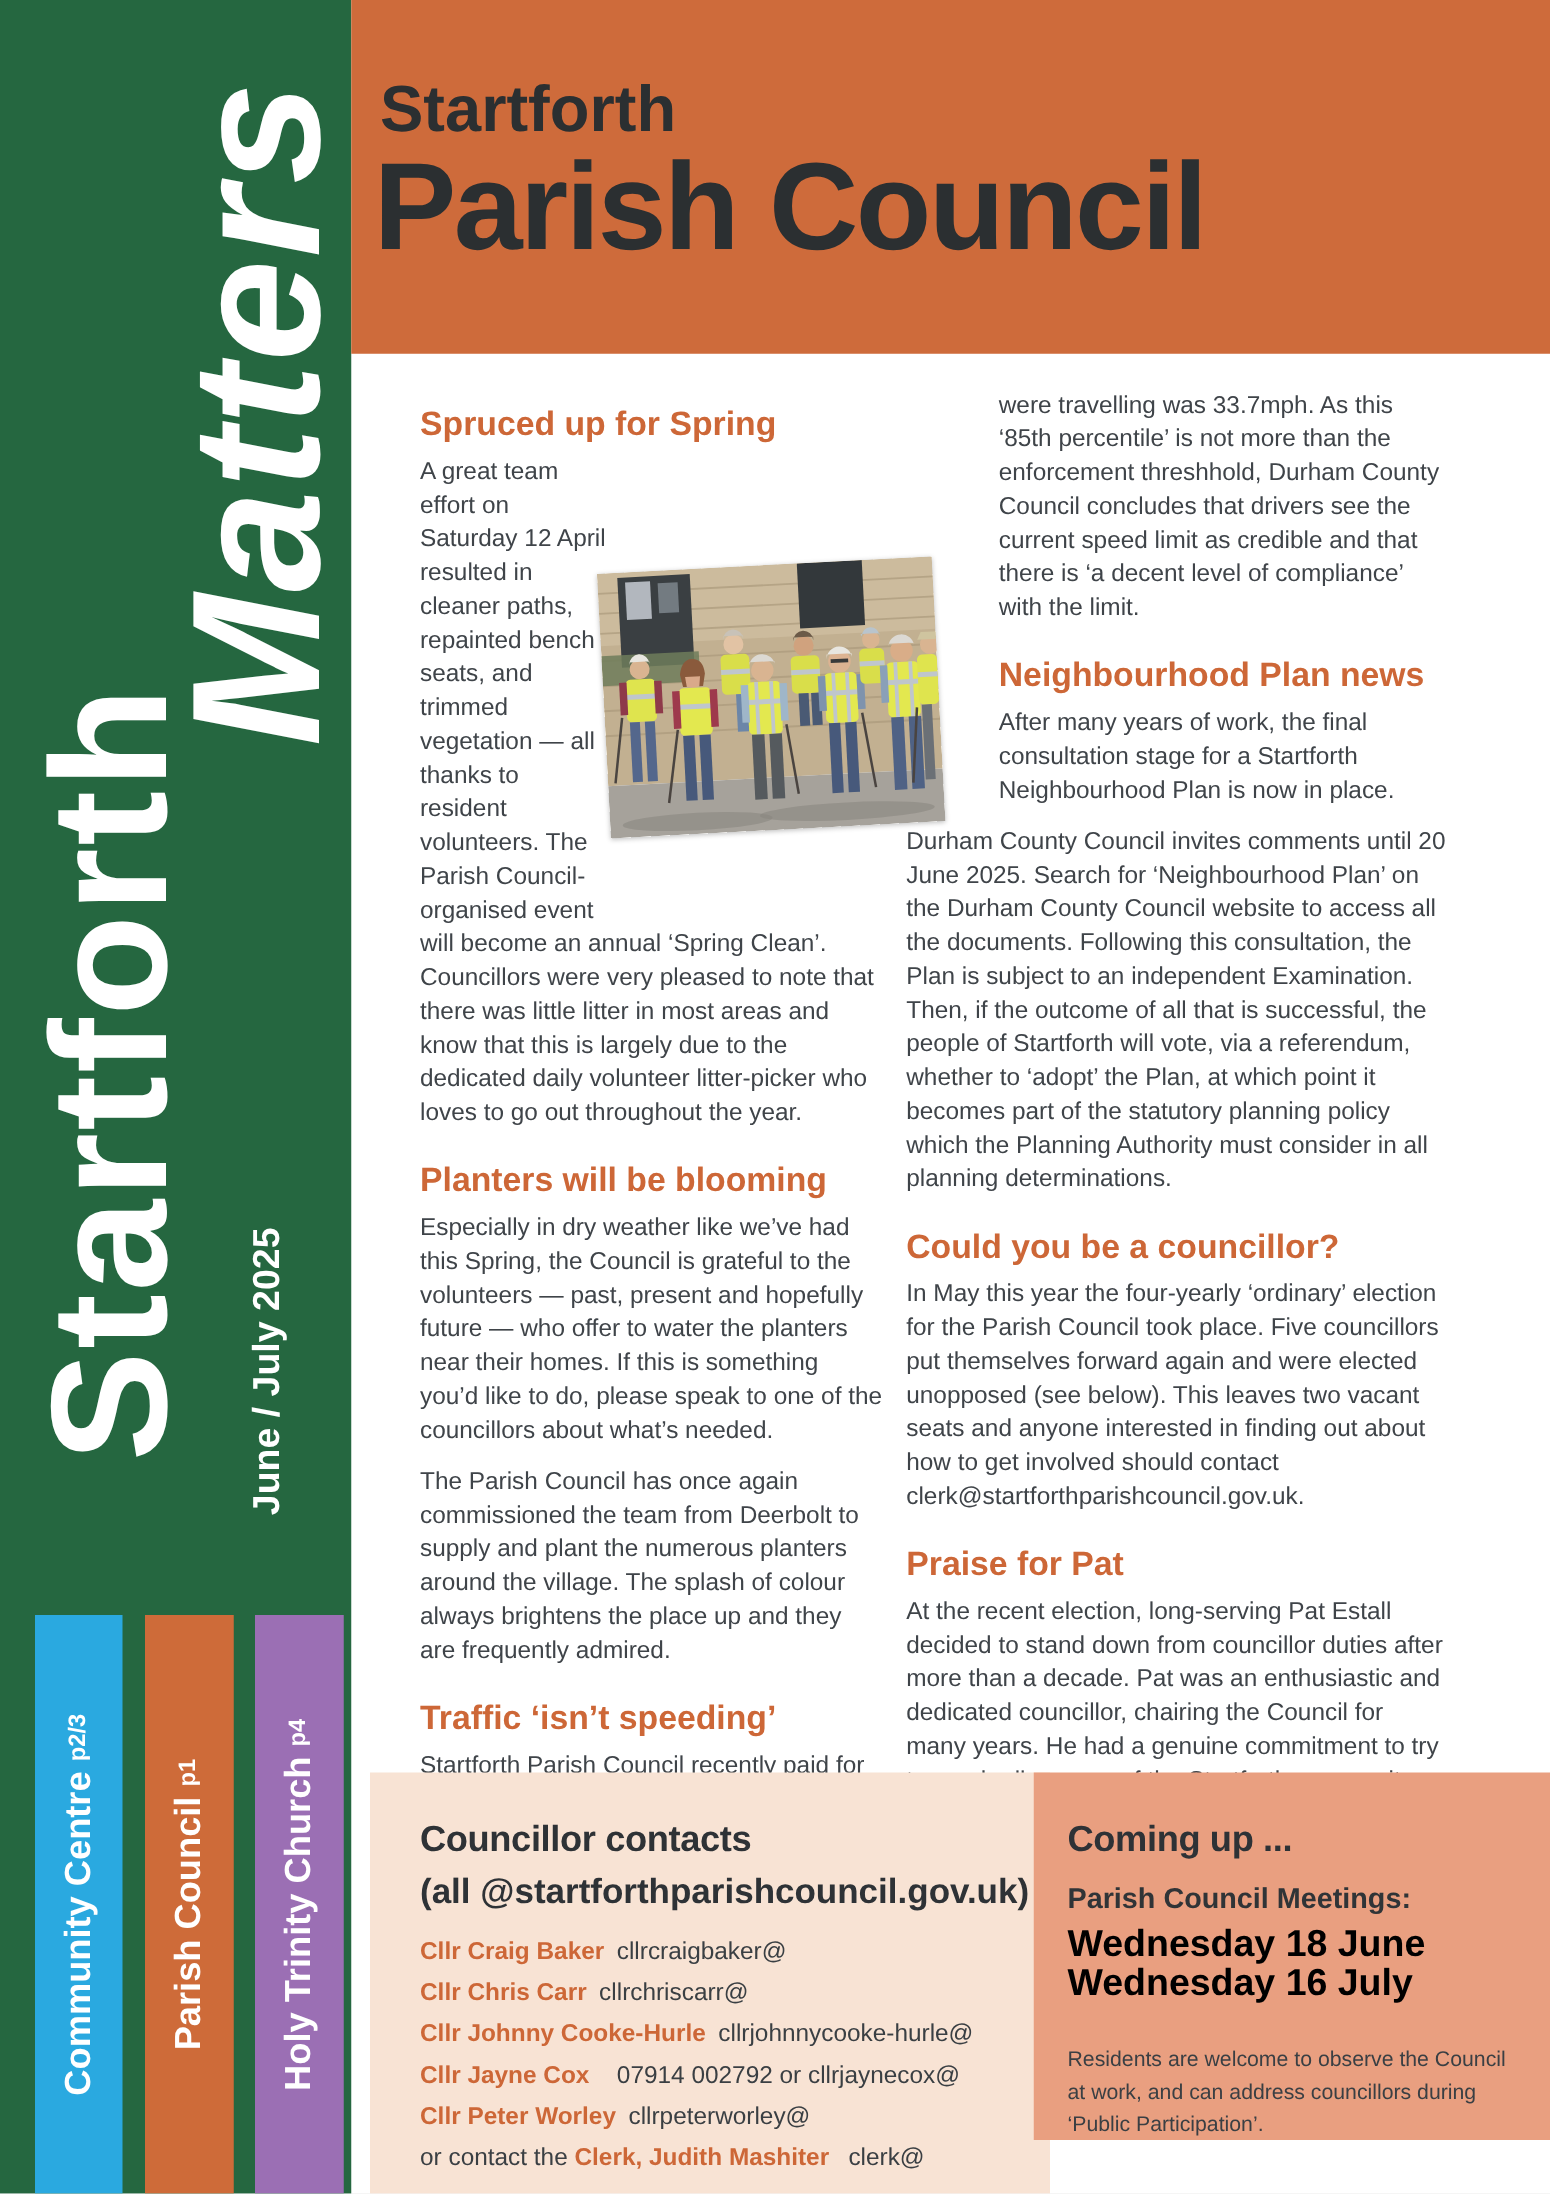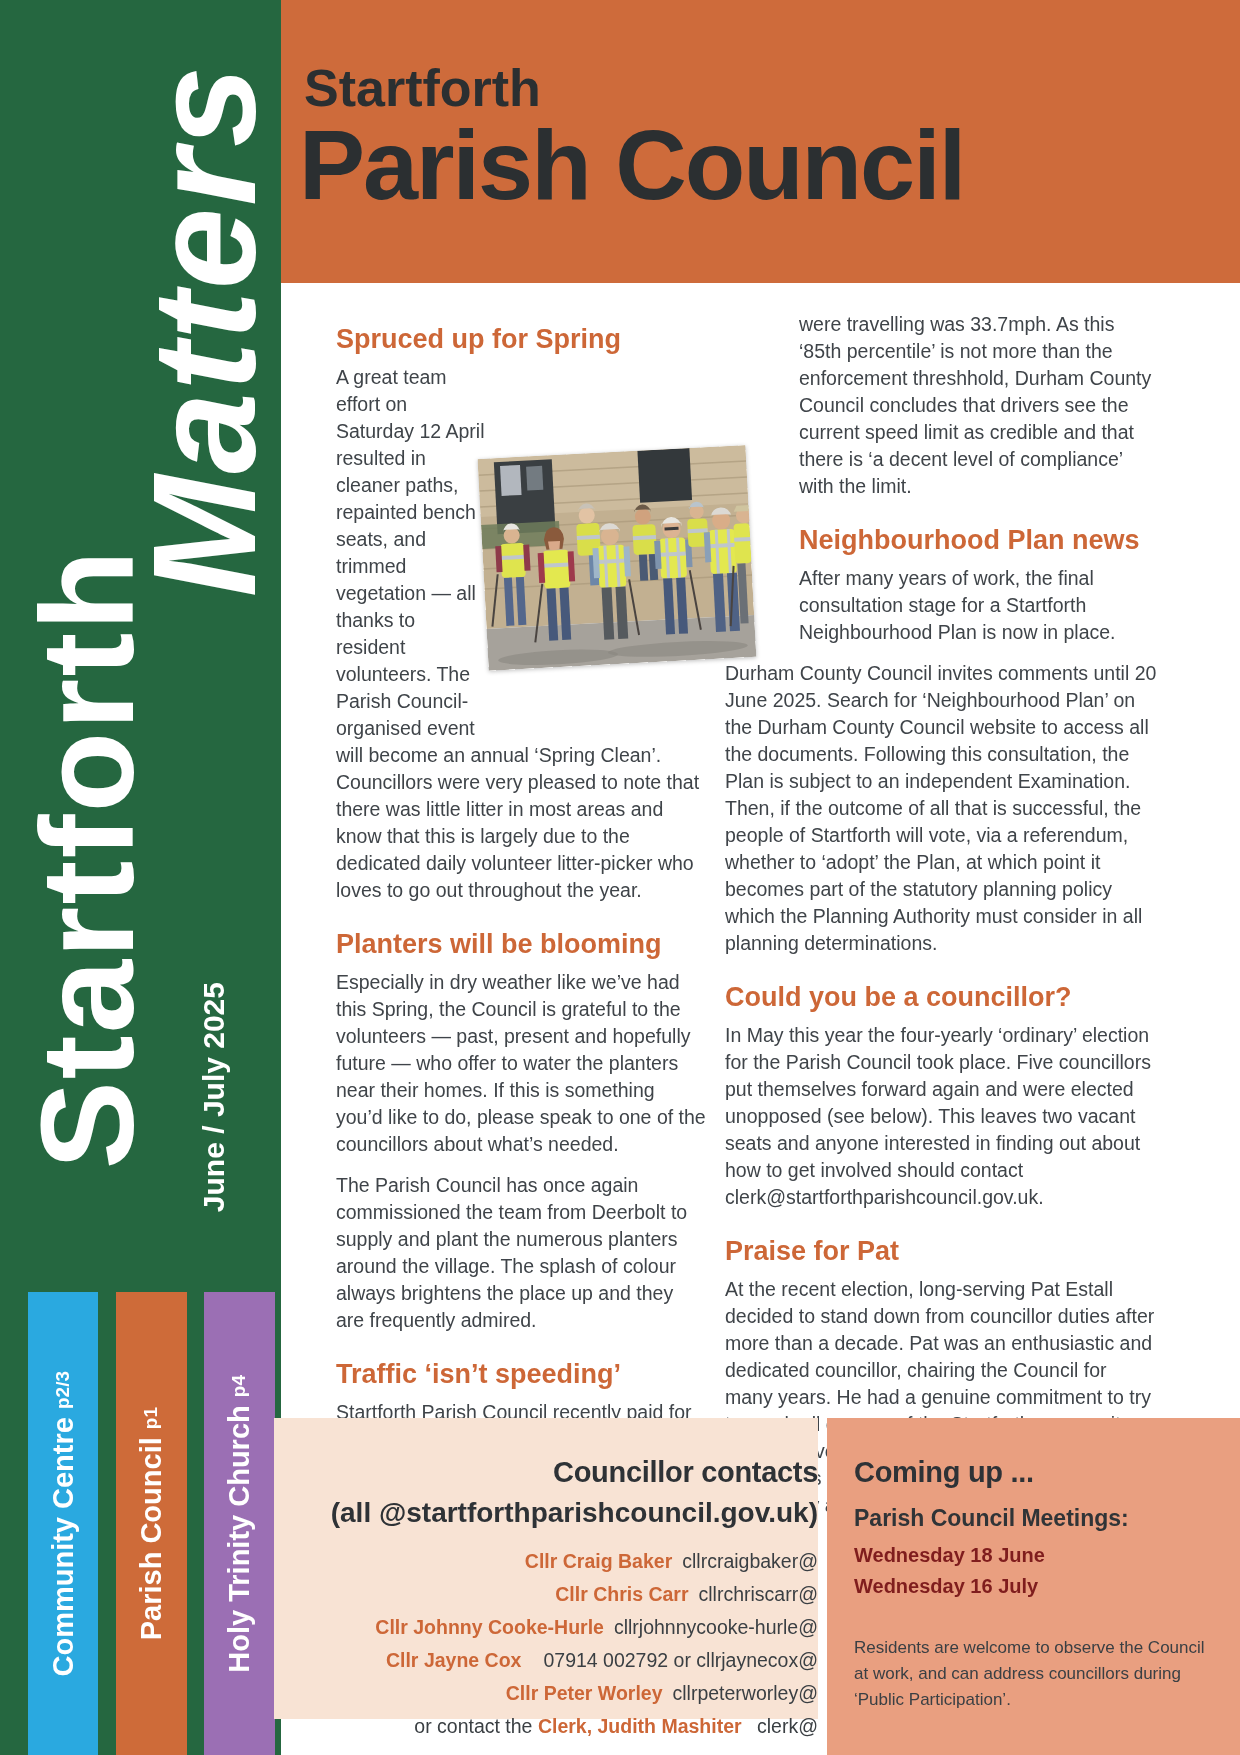--- a/index.html
+++ b/index.html
@@ -36,33 +36,33 @@
   .col p{margin:0 0 14px 0;}
   .img-spacer{float:right;width:205px;height:265px;margin:78px 0 10px 12px;}
   .col-spacer{float:left;width:62px;height:225px;margin:108px 12px 6px 0;}
 
   
   #photo{position:absolute;left:483px;top:452px;width:268px;height:212px;
          transform:rotate(-3deg);z-index:2;box-shadow:0 1px 4px rgba(0,0,0,.25);overflow:hidden;}
   #photo svg{display:block;}
 
   
-  #contacts-panel{position:absolute;left:274px;top:1418px;width:544px;height:301px;background:#f8e3d4;text-align:right;}
+  #contacts-panel{position:absolute;left:296px;top:1418px;width:544px;height:337px;background:#f8e3d4;}
   #contacts-panel .inner{padding:38px 0 0 40px;}
   .panel-title{font-size:29px;font-weight:800;color:#2e3236;letter-spacing:-0.3px;}
   .panel-subtitle{font-size:28px;font-weight:700;color:#2e3236;margin-top:8px;}
   .contact-row{font-size:19.5px;line-height:33px;color:#3a3f43;}
   .contact-rows{margin-top:16px;}
   .cname{color:#cd6737;font-weight:700;margin-right:10px;}
   .cname.wide{margin-right:22px;}
 
-  #coming-panel{position:absolute;left:827px;top:1418px;width:413px;height:337px;background:#e99f80;}
+  #coming-panel{position:absolute;left:827px;top:1418px;width:413px;height:294px;background:#e99f80;}
   #coming-panel .inner{padding:38px 0 0 27px;}
   .meetings-label{font-size:23px;font-weight:700;color:#303437;margin-top:16px;}
-  .meeting-date{font-size:20px;line-height:31px;font-weight:700;color:#7f1d1d;}
+  .meeting-date{font-size:30px;line-height:31px;font-weight:700;color:#000000;}
   .meeting-dates{margin-top:8px;}
   .time-venue{font-size:20.5px;font-weight:700;color:#c96330;margin-top:6px;}
   .coming-note{font-size:17px;line-height:26px;color:#3a3f43;margin-top:33px;width:360px;}
 </style>
 </head>
 <body>
 
 <div id="page">
 
   <div id="sidebar">

